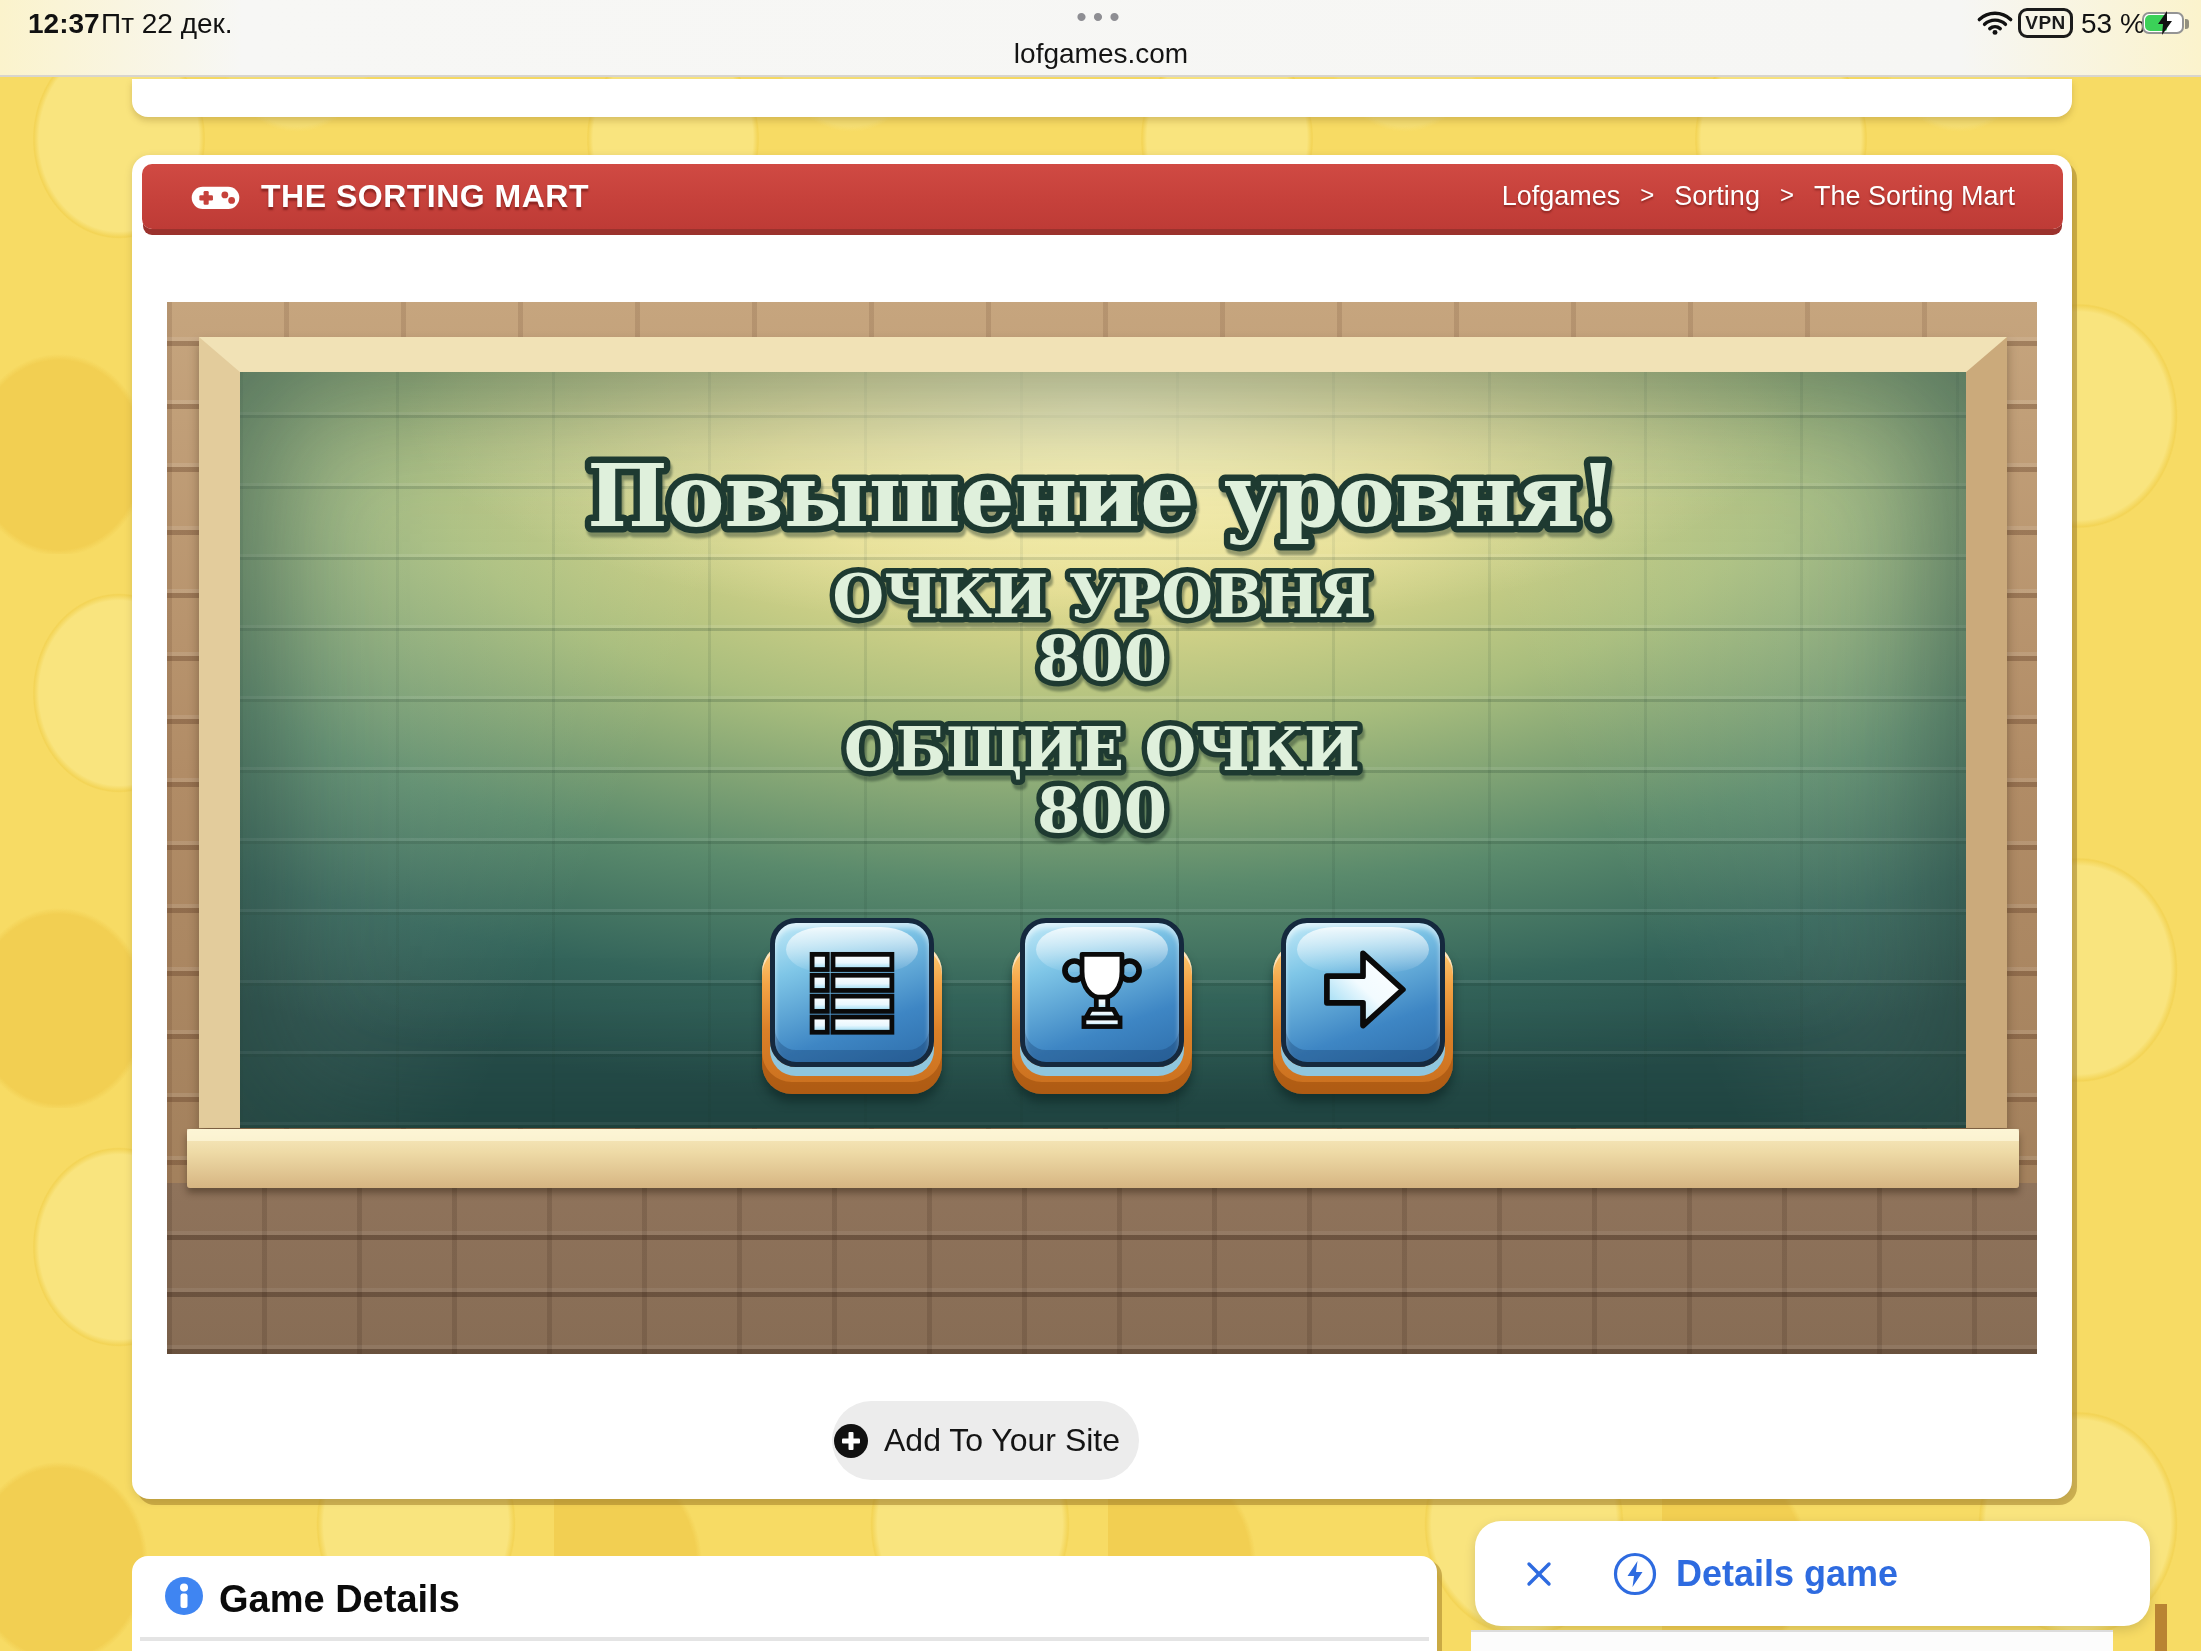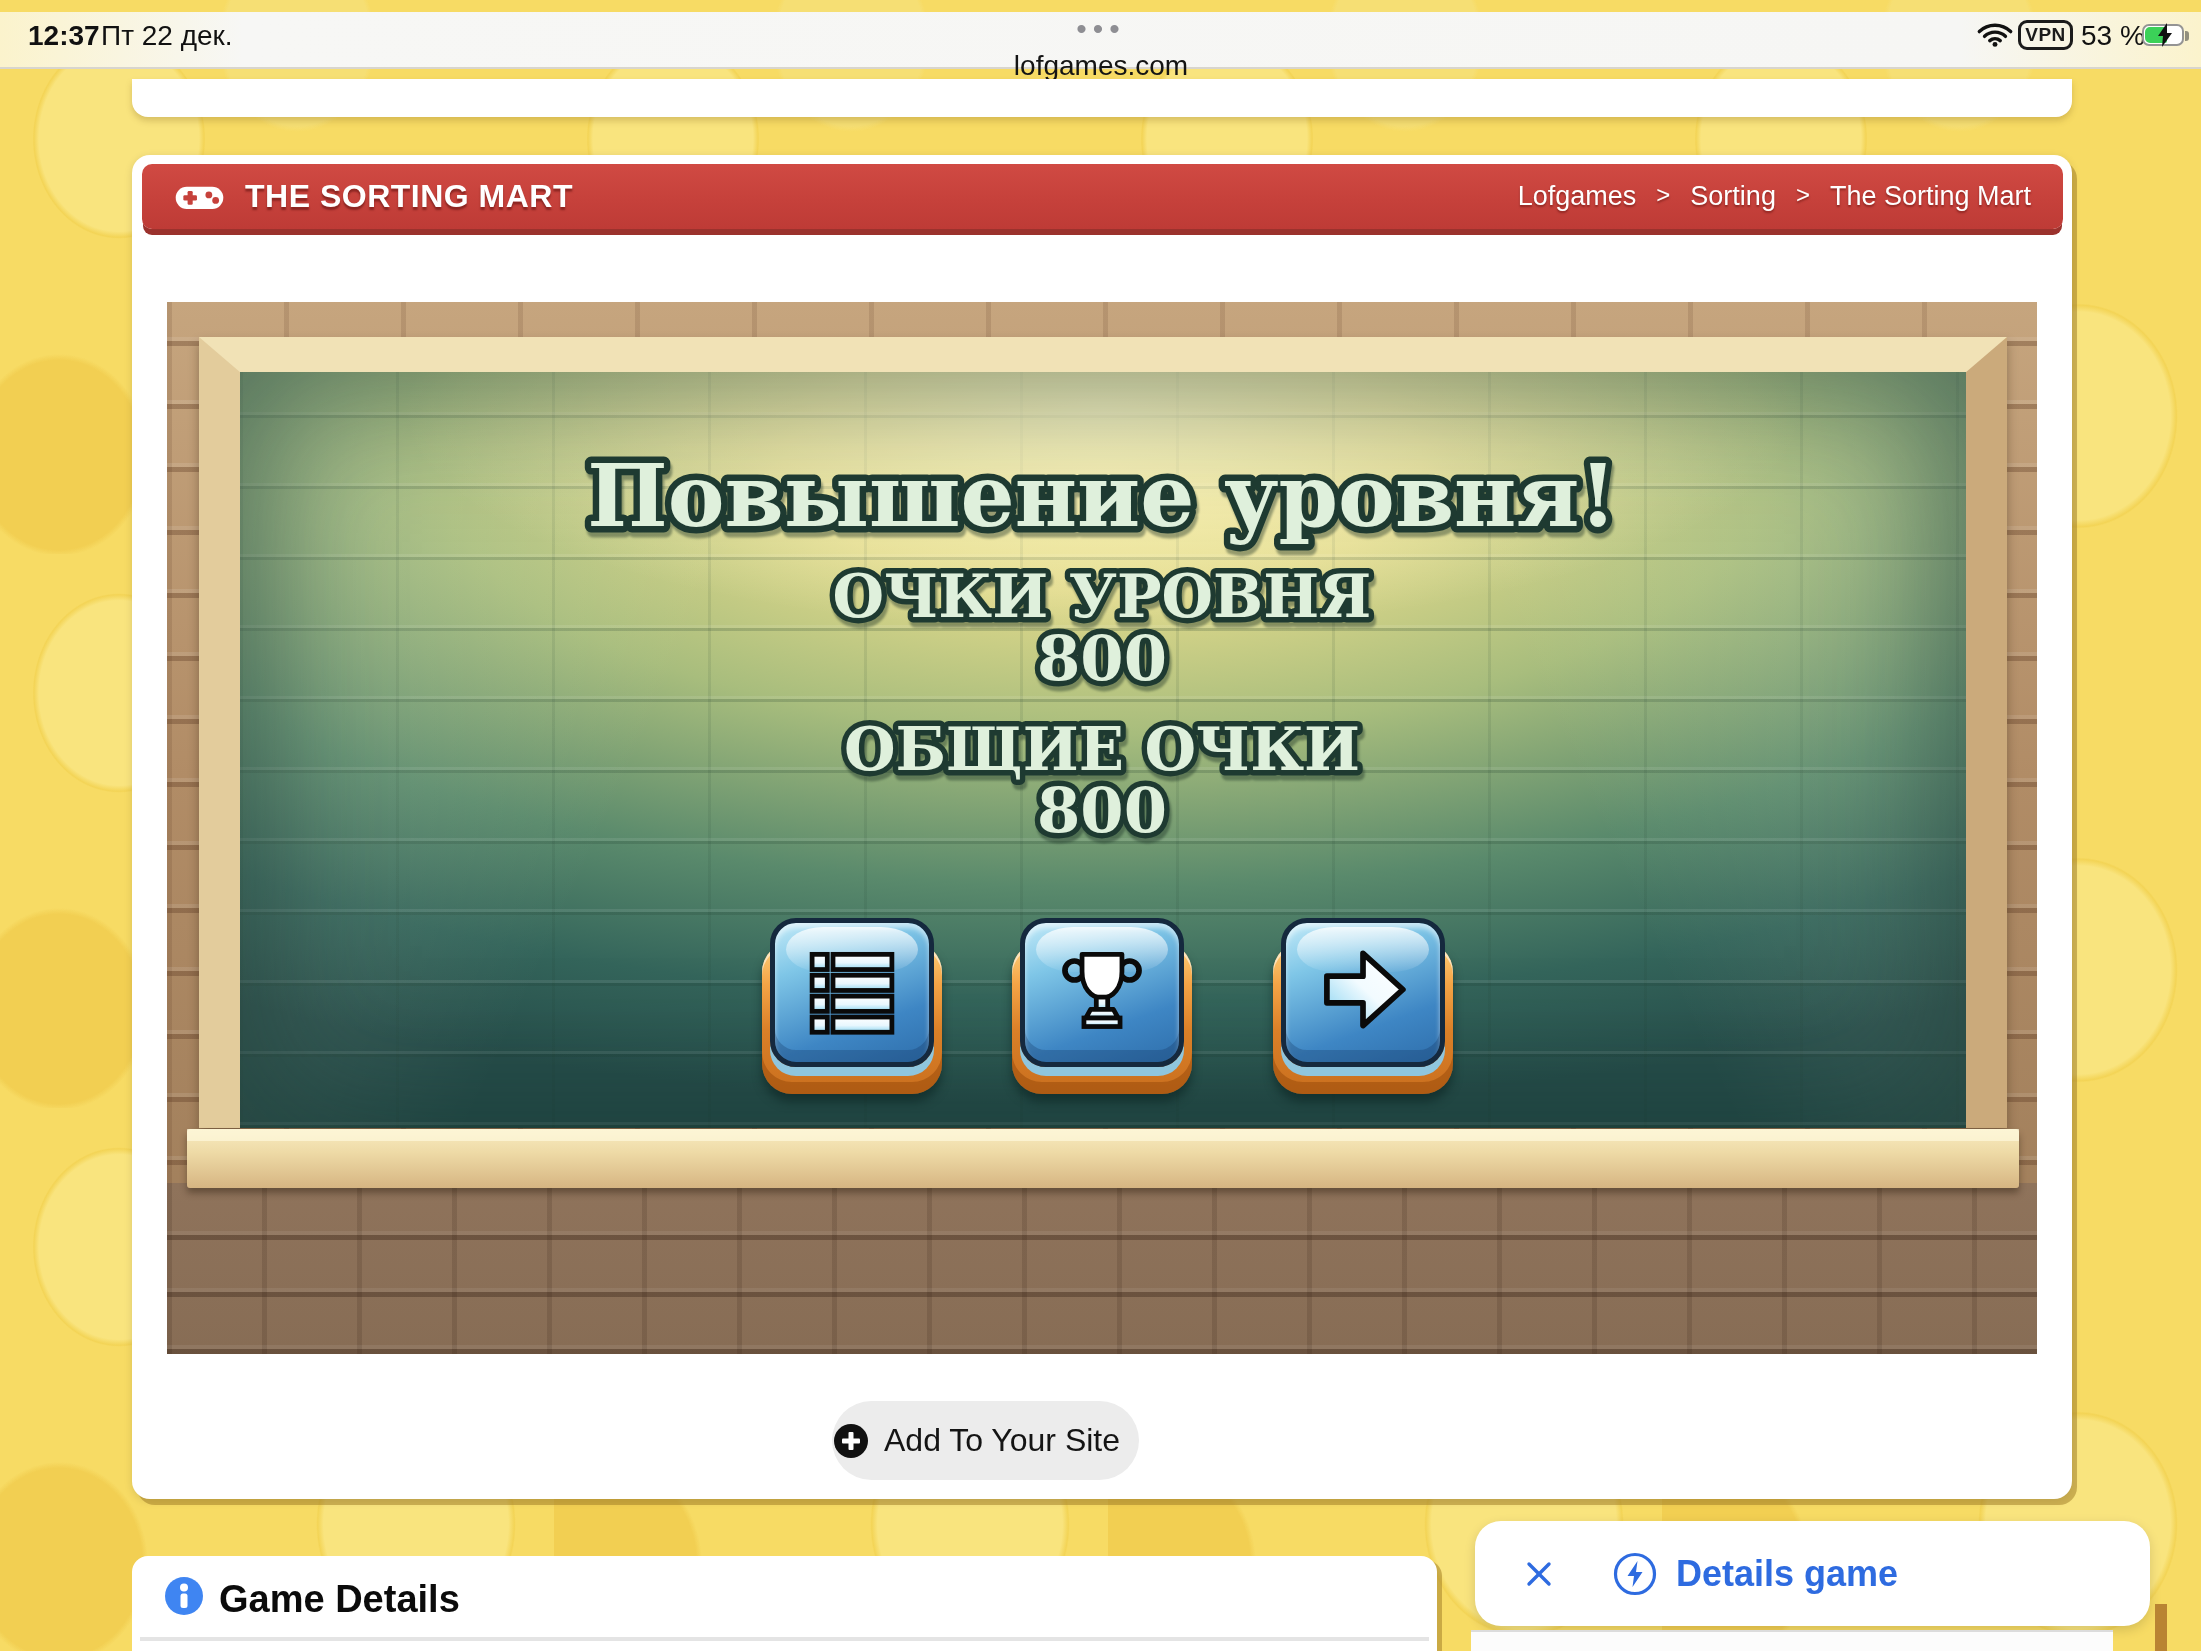--- a/index.html
+++ b/index.html
@@ -13,21 +13,21 @@
       radial-gradient(ellipse 149px 168px at 416px 416px, #F9E47E 62%, #F3D456 66%, rgba(0,0,0,0) 67%),
       radial-gradient(ellipse 119px 139px at 297px 40px, #F6DF74 62%, rgba(0,0,0,0) 66%),
       radial-gradient(ellipse 139px 158px at 59px 455px, #F2CF52 60%, rgba(0,0,0,0) 64%);
     background-size:554px 554px;
     background-repeat:repeat;
   }
   .abs { position:absolute; }
 
   
   .status-bar {
-    left:0; top:12px; width:2202px; height:57px;
+    left:0; top:0; width:2202px; height:77px;
     background:linear-gradient(90deg,#FBF3CC 0%,#F7F7F5 11%,#F6F6F4 89%,#FBF3CC 100%);
     border-bottom:2px solid #D8D5CE;
   }
   .time-label { left:28px; top:8px; font-size:28px; font-weight:600; color:#111; }
   .date-label { left:101px; top:8px; font-size:28px; font-weight:500; color:#111; }
   .tab-dots { left:50%; top:0px; transform:translateX(-50%); font-size:30px; color:#8E8E93; letter-spacing:6px; cursor:pointer; }
   .url-label { left:50%; top:38px; transform:translateX(-50%); font-size:28px; font-weight:500; color:#141414; cursor:pointer; }
   .wifi-icon { left:1976px; top:6px; }
   .vpn-badge {
     left:2018px; top:8px; width:55px; height:30px;
@@ -50,21 +50,21 @@
     left:132px; top:155px; width:1940px; height:1344px; background:#fff;
     border-radius:18px;
     box-shadow:5px 6px 0 rgba(158,122,36,.5), 0 2px 8px rgba(0,0,0,.12);
   }
 
   
   .game-header-bar {
     left:10px; top:9px; width:1921px; height:65px; border-radius:10px;
     background:linear-gradient(180deg,#D04A43 0%,#C6413B 55%,#BE3B36 100%);
     box-shadow:0 7px 0 -1px #9B322D;
-    display:flex; align-items:center; padding:0 32px;
+    display:flex; align-items:center; padding:0 48px;
   }
   .game-title-label { margin-left:20px; font-size:32px; font-weight:700; color:#fff; text-shadow:0 3px 2px rgba(90,15,12,.55); letter-spacing:0.5px; }
   .breadcrumb { margin-left:auto; display:flex; align-items:flex-start; gap:20px; font-size:27px; font-weight:400; color:#fff; text-shadow:0 2px 2px rgba(90,15,12,.5); }
   .breadcrumb .sep { font-size:24px; }
   .breadcrumb span[data-interactable="true"] { cursor:pointer; }
 
   
   .game-stage { left:35px; top:147px; width:1870px; height:1052px; overflow:hidden; background:#B08C6A; }
   .brick-wall {
     position:absolute; inset:0;

